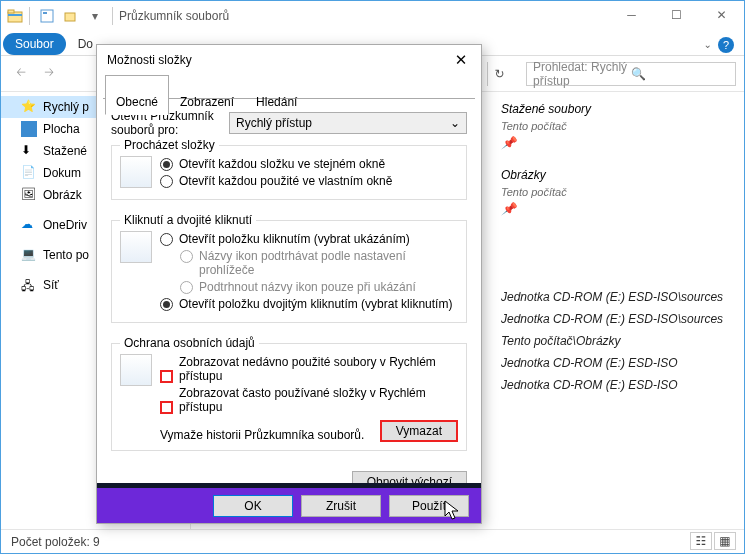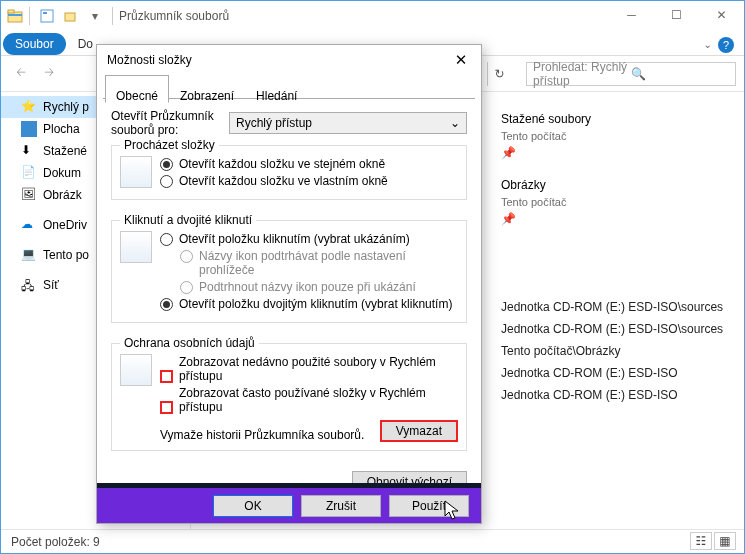--- a/index.html
+++ b/index.html
@@ -27,39 +27,39 @@
 .nav-arrow { width: 24px; height: 24px; display: flex; align-items: center; justify-content: center; color: #999; }
 .search-box { margin-left: auto; width: 210px; height: 24px; border: 1px solid #ccc; display: flex; align-items: center; padding: 0 6px; color: #888; }
 .search-box span { flex: 1; }
 .refresh-btn { width: 24px; height: 24px; border-left: 1px solid #ccc; display: flex; align-items: center; justify-content: center; color: #555; margin-left: 4px; }
 
 .body-area { display: flex; height: calc(100% - 30px - 25px - 36px - 24px); }
 .tree { width: 190px; border-right: 1px solid #e5e5e5; padding: 4px 0; }
 .tree-item { display: flex; align-items: center; gap: 6px; padding: 3px 8px 3px 20px; }
 .tree-item.sel { background: #cce8ff; }
 .tree-item .ico { width: 16px; height: 16px; flex-shrink: 0; }
-.content-col { position: absolute; left: 500px; top: 111px; width: 230px; }
+.content-col { position: absolute; left: 500px; top: 101px; width: 230px; font-style: italic; }
 .content-item { margin-bottom: 4px; }
 .content-item.head { font-weight: normal; color: #000; }
 .content-item.sub { color: #6d6d6d; font-size: 11px; }
 .content-pin { color: #888; margin-top: 2px; }
 .recent-list { margin-top: 70px; }
 .recent-list div { padding: 4px 0; color: #222; }
 
 .statusbar { position: absolute; bottom: 0; left: 0; right: 0; height: 24px; border-top: 1px solid #e5e5e5; display: flex; align-items: center; padding: 0 10px; color: #444; text-align: center; }
 .view-icons { position: absolute; right: 8px; bottom: 3px; display: flex; gap: 2px; }
 .view-icon { width: 22px; height: 18px; border: 1px solid #ccc; display: flex; align-items: center; justify-content: center; }
 
 
 .dialog { position: absolute; left: 96px; top: 44px; width: 386px; height: 480px; background: #fff; border: 1px solid #aaa; box-shadow: 3px 3px 12px rgba(0,0,0,.25); z-index: 10; }
 .dialog-title { height: 30px; display: flex; align-items: center; padding: 0 10px; }
 .dialog-close { position: absolute; right: 0; top: 0; width: 40px; height: 30px; display: flex; align-items: center; justify-content: center; font-size: 15px; }
 .tab-strip { height: 24px; display: flex; padding-left: 8px; position: relative; }
 .tab-strip::after { content: ""; position: absolute; bottom: 0; left: 6px; right: 6px; border-bottom: 1px solid #aaa; }
-.dlg-tab { padding: 13px 10px; border: 1px solid transparent; position: relative; z-index: 1; }
+.dlg-tab { padding: 19px 10px; border: 1px solid transparent; position: relative; z-index: 1; }
 .dlg-tab.active { border: 1px solid #aaa; border-bottom: 1px solid #fff; background: #fff; }
 .dlg-body { padding: 10px 14px; }
 .row-open { display: flex; align-items: center; gap: 8px; margin-bottom: 8px; }
 .row-open label { width: 110px; }
 .combo { flex: 1; height: 22px; border: 1px solid #adadad; display: flex; align-items: center; padding: 0 6px; justify-content: space-between; background: #efefef; }
 .groupbox { border: 1px solid #ddd; padding: 8px 8px 8px 8px; margin-bottom: 20px; position: relative; }
 .groupbox-title { position: absolute; top: -8px; left: 8px; background: #fff; padding: 0 4px; }
 .gb-row { display: flex; align-items: flex-start; gap: 6px; margin: 3px 0 3px 40px; }
 .gb-icon { width: 32px; height: 32px; position: absolute; left: 8px; top: 10px; border: 1px solid #ccc; background: linear-gradient(#fff,#e8f0f8); }
 .radio { width: 13px; height: 13px; border: 1px solid #333; border-radius: 50%; flex-shrink: 0; margin-top: 1px; display: flex; align-items: center; justify-content: center; }
@@ -215,21 +215,21 @@
 
     <div class="groupbox">
       <div class="groupbox-title">Procházet složky</div>
       <div class="gb-icon"></div>
       <div class="gb-row">
           <div class="radio checked"></div>
           <span>Otevřít každou složku ve stejném okně</span>
         </div>
       <div class="gb-row">
           <div class="radio"></div>
-          <span>Otevřít každou složku ve vlastním okně</span>
+          <span>Otevřít každou použité ve vlastním okně</span>
         </div>
     </div>
 
     <div class="groupbox">
       <div class="groupbox-title">Kliknutí a dvojité kliknutí</div>
       <div class="gb-icon"></div>
       <div class="gb-row">
           <div class="radio"></div>
           <span>Otevřít položku kliknutím (vybrat ukázáním)</span>
         </div>

